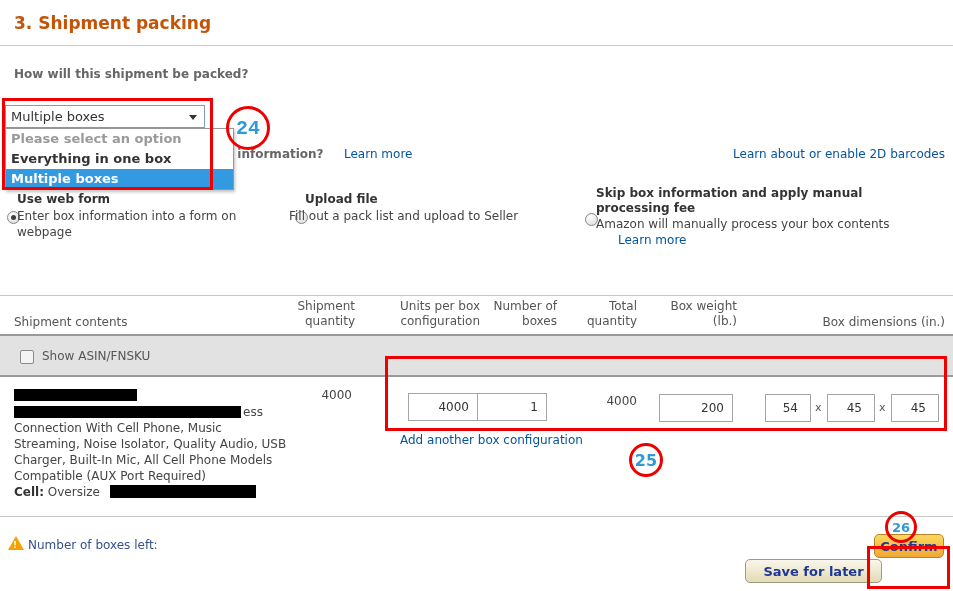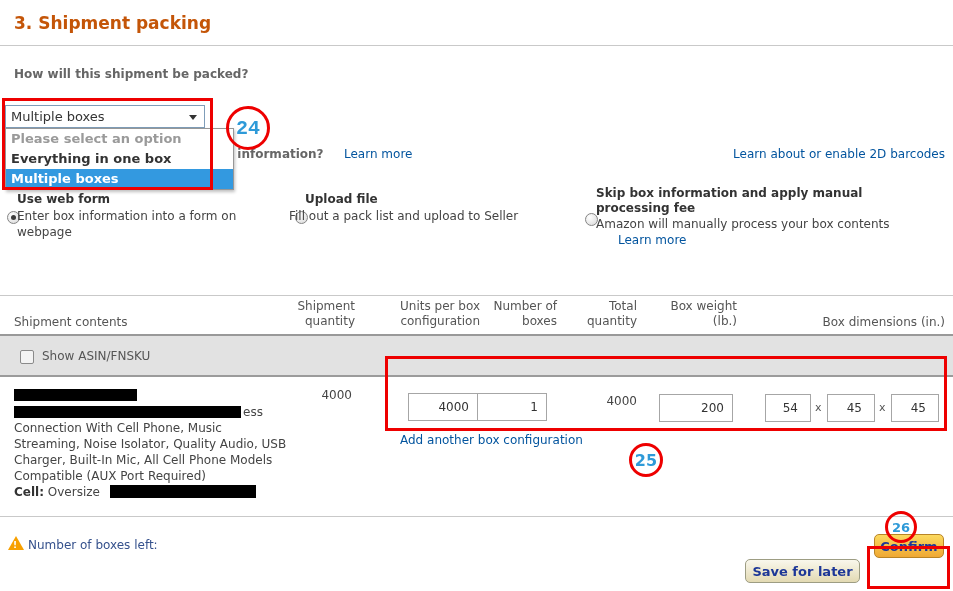--- a/index.html
+++ b/index.html
@@ -33,21 +33,21 @@
   .sel-item{height:20px;line-height:20px;font-size:13px;padding-left:5px;color:#333;white-space:nowrap;overflow:hidden;}
   .sel-item.ph{color:#9a9a9a;}
   .sel-item.hl{background:#3399e0;color:#fff;}
   
   .ann-rect{border:3px solid #ee0000;background:transparent;pointer-events:none;}
   .ann-badge{border:3px solid #ee0000;border-radius:50%;color:#2e9ad8;font-weight:bold;
              display:flex;align-items:center;justify-content:center;background:transparent;}
   
   .btn{box-sizing:border-box;height:24px;border-radius:5px;font-family:"DejaVu Sans",sans-serif;
        font-weight:bold;font-size:13px;color:#1d3797;display:flex;align-items:center;justify-content:center;cursor:pointer;}
-  .btn-save{width:115px;border:1px solid #9d9d83;background:linear-gradient(#f9f7ec,#e3dab3);}
+  .btn-save{width:137px;border:1px solid #9d9d83;background:linear-gradient(#f9f7ec,#e3dab3);}
   .btn-confirm{width:70px;border:1px solid #b98426;background:linear-gradient(#fbd95e,#efa834);}
   
   .warn{width:0;height:0;border-left:8px solid transparent;border-right:8px solid transparent;border-bottom:14px solid #f7a000;}
   .warn-mark{position:absolute;left:5px;top:4px;color:#fff;font-size:9px;font-weight:bold;}
 </style>
 </head>
 <body>
 
 <div id="screen">
 

